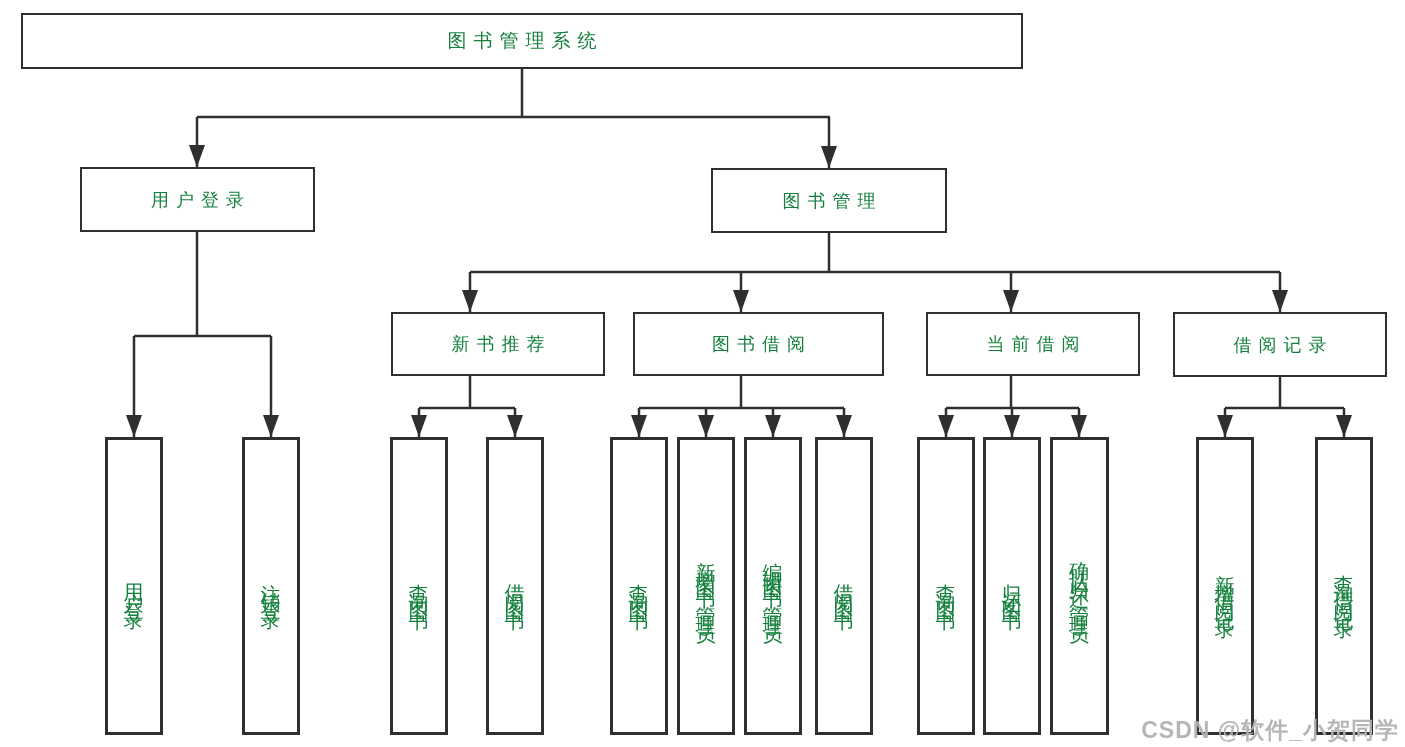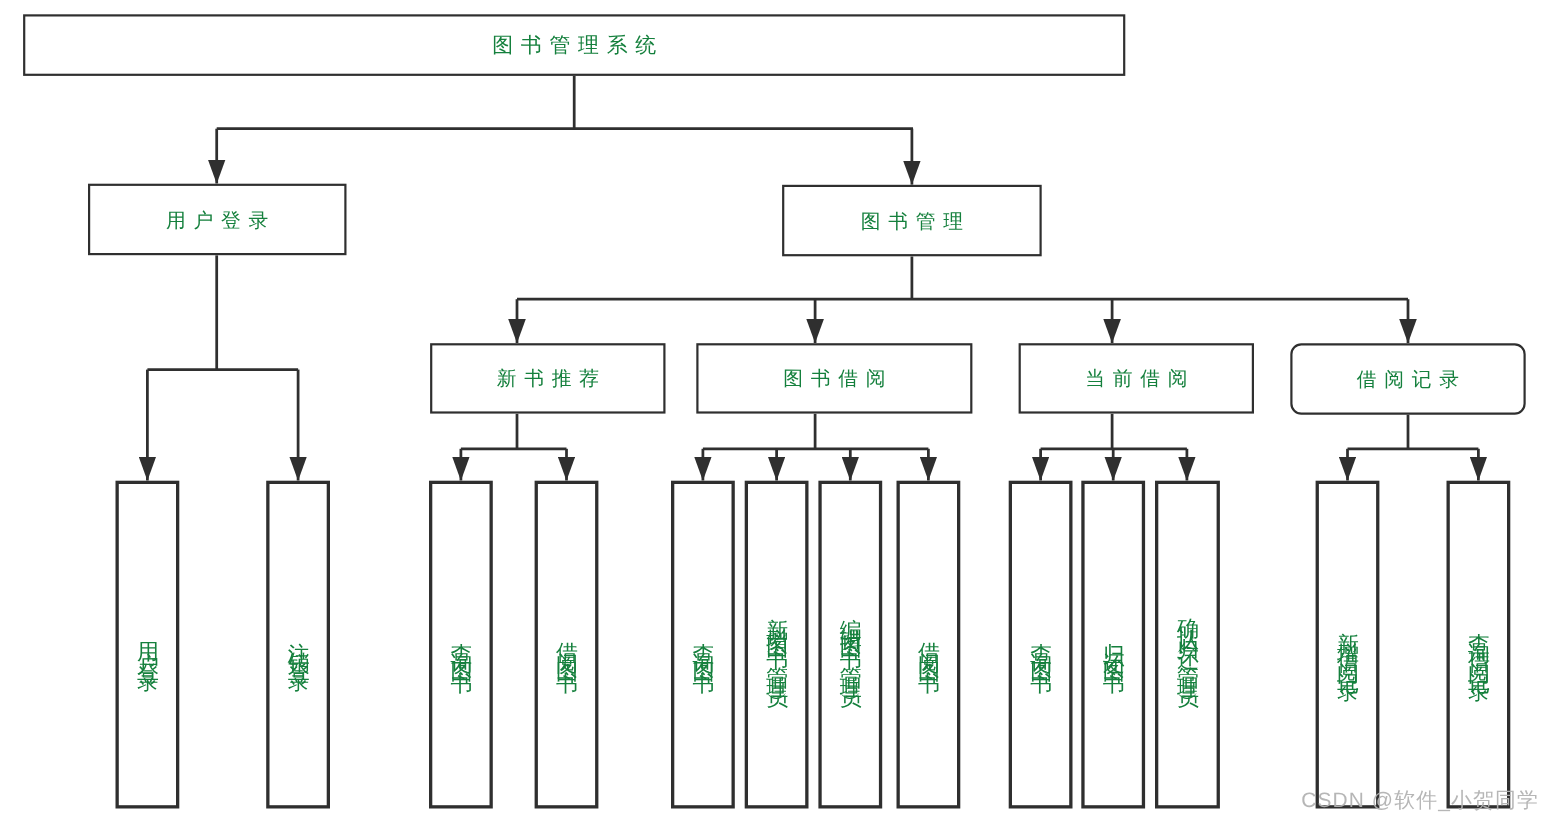--- a/index.html
+++ b/index.html
@@ -49,45 +49,46 @@
     height: 298px;
     width: 58px;
   }
   
   #n-root   { left: 21px;  top: 13px;  width: 1002px; height: 56px; }
   #n-login  { left: 80px;  top: 167px; width: 235px;  height: 65px; }
   #n-mgmt   { left: 711px; top: 168px; width: 236px;  height: 65px; }
   #n-rec    { left: 363px; top: 312px; width: 214px;  height: 64px; margin-left: 28px; }
   #n-borrow { left: 633px; top: 312px; width: 251px;  height: 64px; }
   #n-cur    { left: 904px; top: 312px; width: 214px;  height: 64px; margin-left: 22px; }
-  #n-hist   { left: 1173px;top: 312px; width: 214px;  height: 65px; border-radius: 10px; }
+  #n-hist   { left: 1173px;top: 312px; width: 214px;  height: 65px; }
 
   #l-login1 { left: 105px; }
   #l-logout { left: 242px; }
   #l-rec-q  { left: 390px; }
   #l-rec-b  { left: 486px; }
   #l-bb-q   { left: 610px; }
   #l-bb-add { left: 677px; }
   #l-bb-edit{ left: 744px; }
   #l-bb-b   { left: 815px; }
   #l-cb-q   { left: 917px; }
   #l-cb-r   { left: 983px; }
   #l-cb-c   { left: 1050px; width: 59px; }
   #l-br-add { left: 1196px; }
   #l-br-q   { left: 1315px; }
 
   .watermark {
     position: absolute;
     right: 6px;
     top: 715px;
     z-index: 5;
-    font-size: 19px;
+    font-size: 23px;
     letter-spacing: 1px;
     color: rgba(178, 178, 178, 0.95);
     white-space: nowrap;
+    font-weight: bold;
   }
 </style>
 </head>
 <body>
 
 <div class="canvas">
 
   <svg class="wires" width="1405" height="747" viewBox="0 0 1405 747">
     <defs>
       <marker id="ah" markerUnits="userSpaceOnUse" markerWidth="22" markerHeight="16" viewBox="0 0 22 16" refX="22" refY="8" orient="auto">

